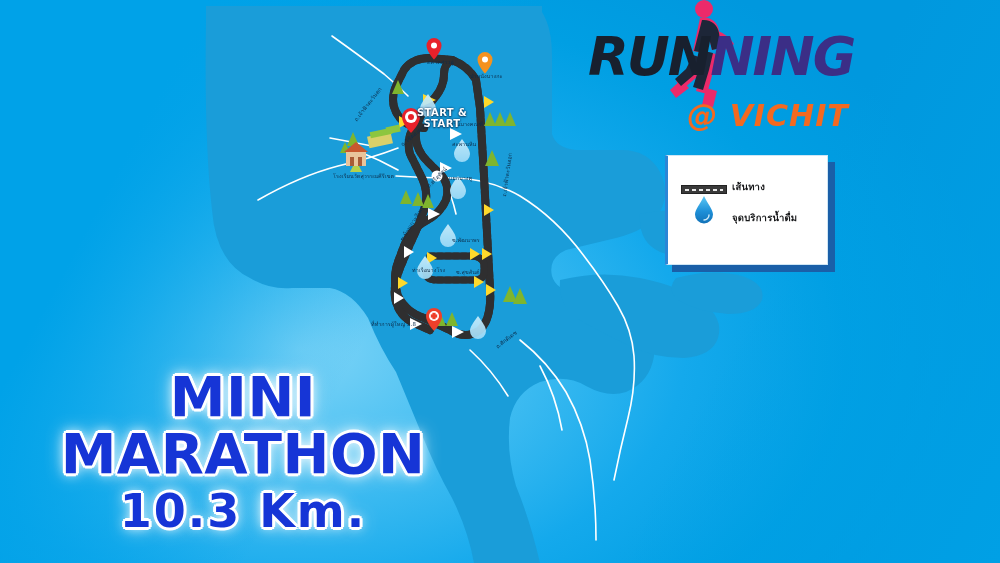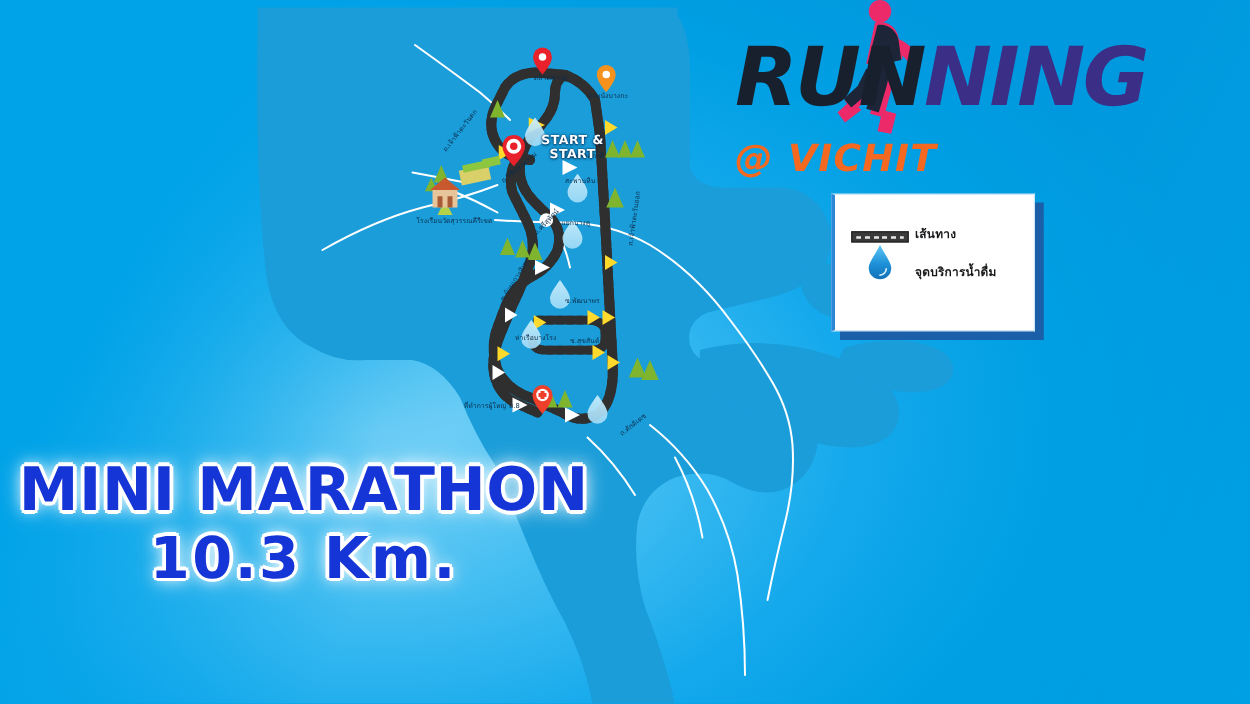--- a/index.html
+++ b/index.html
@@ -30,21 +30,21 @@
   
   #map-svg { position:absolute; left:0; top:0; width:1000px; height:563px; }
 
   
   #title-block {
     position:absolute; left:8px; top:368px; width:470px;
     text-align:center; pointer-events:none;
   }
   #marathon-title {
     font-family:"DejaVu Sans", sans-serif;
-    font-weight:bold; font-size:48px; letter-spacing:0.5px;
+    font-weight:bold; font-size:56px; letter-spacing:0.5px;
     color:#1635d6;
     text-shadow:
       -2px -2px 0 #ffffff, 2px -2px 0 #ffffff, -2px 2px 0 #ffffff, 2px 2px 0 #ffffff,
       -3px 0 0 #ffffff, 3px 0 0 #ffffff, 0 -3px 0 #ffffff, 0 3px 0 #ffffff,
       0 0 12px #ffffff, 0 0 20px rgba(255,255,255,.85);
     line-height:1.02;
   }
   #marathon-distance {
     font-family:"DejaVu Sans", sans-serif;
     font-weight:bold; font-size:46px; letter-spacing:2px;
@@ -58,28 +58,28 @@
 
   
   #logo-block {
     position:absolute; left:588px; top:2px; width:360px; height:136px;
   }
   #logo-runner { position:absolute; left:62px; top:-4px; }
   #logo-wordmark {
     position:absolute; left:0; top:28px; width:360px;
     font-family:"DejaVu Sans", sans-serif;
     font-weight:bold; font-style:italic;
-    font-size:65px; letter-spacing:-2px;
+    font-size:53px; letter-spacing:-2px;
     white-space:nowrap; line-height:1;
   }
   #logo-run  { color:#18202e; }
   #logo-ning { color:#3b2e86; }
   #logo-sub {
-    position:absolute; left:0; top:108px; width:360px;
-    text-align:left;
+    position:absolute; left:0; top:96px; width:360px;
+    text-align:center;
     font-family:"DejaVu Sans", sans-serif;
     font-weight:bold; font-style:italic;
     font-size:30px; letter-spacing:1px;
     color:#f4691f;
     white-space:nowrap;
   }
 
   
   #legend-shadow {
     position:absolute; left:672px; top:162px;
@@ -124,21 +124,21 @@
   .maplabel {
     position:absolute;
     font-family:"DejaVu Sans", sans-serif;
     font-size:5.4px; color:#0c2c4a; white-space:nowrap;
     letter-spacing:.1px;
   }
   .maplabel.rot {
     transform-origin:0 0;
   }
   #startfinish-label {
-    position:absolute; left:433px; top:108px;
+    position:absolute; left:417px; top:108px;
     font-family:"DejaVu Sans", sans-serif;
     font-weight:bold; font-size:10px; color:#ffffff;
     line-height:1.05; letter-spacing:.4px;
     text-shadow:0 0 2px rgba(0,40,80,.9), 0 1px 2px rgba(0,30,60,.8);
     text-align:center;
   }
 </style>
 </head>
 <body>
 

